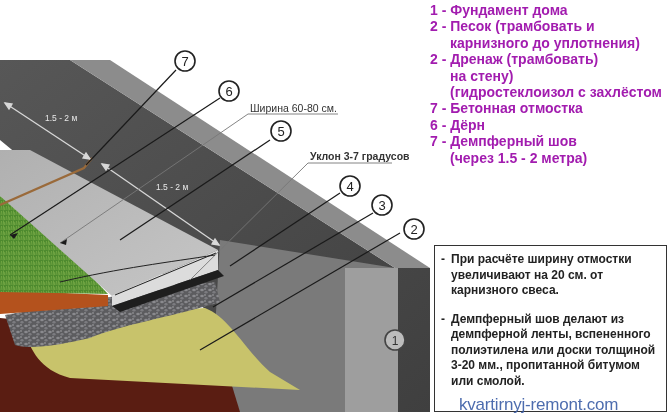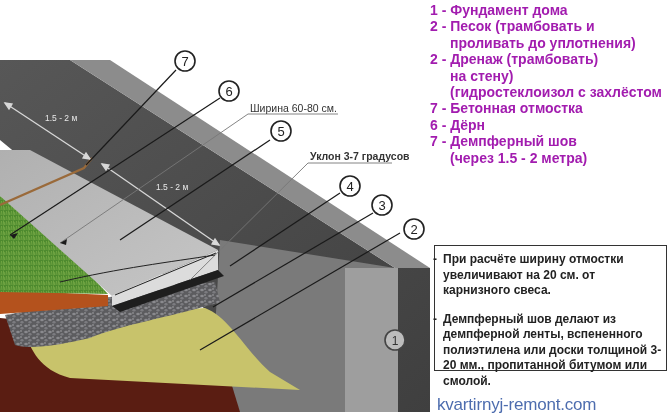--- a/index.html
+++ b/index.html
@@ -1,24 +1,24 @@
 <!DOCTYPE html>
 <html><head>
   <meta charset="utf-8">
   <style>
     html, body { margin: 0; padding: 0; }
     body { width: 671px; height: 419px; background: #ffffff; position: relative; overflow: hidden; font-family: "Liberation Sans", sans-serif; }
     #stage { position: absolute; left: 0; top: 0; width: 671px; height: 419px; }
     .legend { position: absolute; left: 430px; top: 2px; width: 240px; font-weight: bold; font-size: 14px; line-height: 16.4px; color: #a21caf; }
     .legend .row { white-space: nowrap; }
     .legend .cont { padding-left: 20px; white-space: nowrap; }
-    .note-box { position: absolute; left: 434px; top: 245px; width: 233px; height: 126px; border: 1.5px solid #333; box-sizing: border-box; background: #fff; font-weight: bold; font-size: 12px; line-height: 15.5px; color: #222; padding: 6px 4px 0 8px; }
+    .note-box { position: absolute; left: 434px; top: 245px; width: 233px; height: 167px; border: 1.5px solid #333; box-sizing: border-box; background: #fff; font-weight: bold; font-size: 12px; line-height: 15.5px; color: #222; padding: 6px 4px 0 16px; }
     .note-box .item { position: relative; margin-bottom: 13px; }
     .note-box .item::before { content: "-"; position: absolute; left: -10px; top: 0; }
-    .watermark { position: absolute; left: 437px; top: 395px; font-size: 17px; color: #3a5da6; letter-spacing: -0.2px; opacity: 0.9; }
+    .watermark { position: absolute; left: 459px; top: 395px; font-size: 17px; color: #3a5da6; letter-spacing: -0.2px; opacity: 0.9; }
     svg text { font-family: "Liberation Sans", sans-serif; }
   </style>
 </head>
 <body>
 
 <svg id="stage" viewBox="0 0 671 419" width="671" height="419" xmlns="http://www.w3.org/2000/svg">
   <defs>
     <pattern id="gravelPat" width="8" height="6" patternUnits="userSpaceOnUse">
       <rect width="8" height="6" fill="#5c5c5f"></rect>
       <ellipse cx="2" cy="2" rx="1.8" ry="1.3" fill="#8a8a8e"></ellipse>
@@ -126,21 +126,21 @@
   <text x="250" y="112" font-size="10.5" fill="#333">Ширина 60-80 см.</text>
   <text x="310" y="160" font-size="10.5" font-weight="bold" fill="#333">Уклон 3-7 градусов</text>
 </svg>
 
 <div class="legend">
   <div>
       <div class="row">1 - Фундамент дома</div>
     </div>
   <div>
       <div class="row">2 - Песок (трамбовать и</div>
-      <div class="cont">проливать до уплотнения)</div>
+      <div class="cont">карнизного до уплотнения)</div>
     </div>
   <div>
       <div class="row">2 - Дренаж (трамбовать)</div>
     </div>
   <div>
       <div class="cont">на стену)</div>
       <div class="cont">(гидростеклоизол с захлёстом</div>
     </div>
   <div>
       <div class="row">7 - Бетонная отмостка</div>

